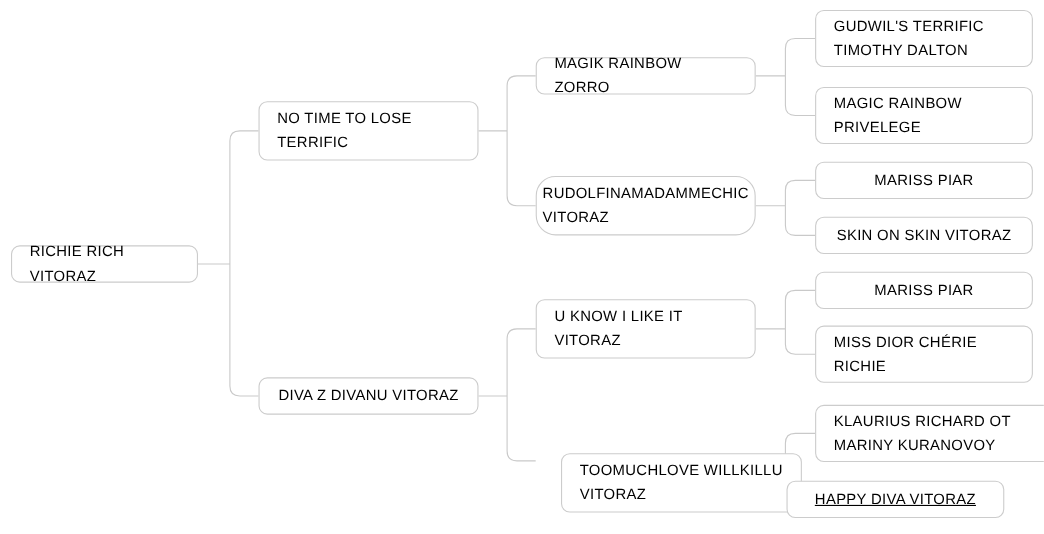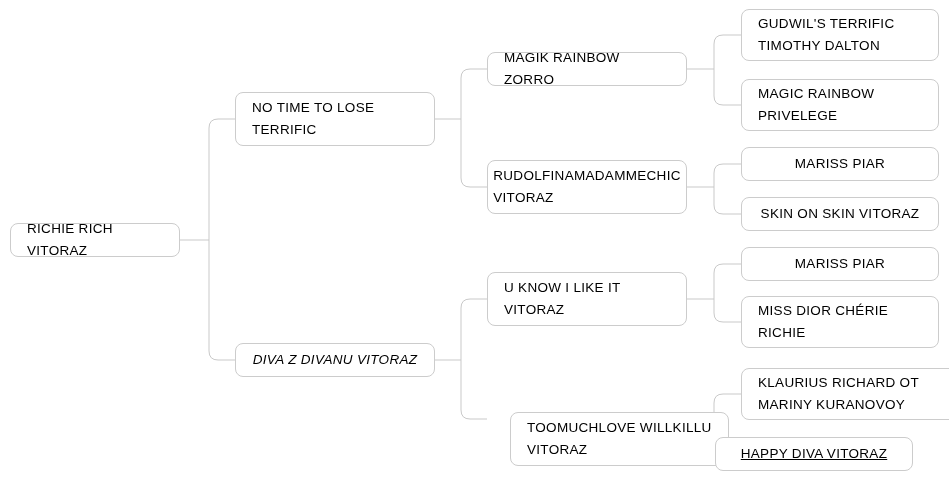--- a/index.html
+++ b/index.html
@@ -47,24 +47,24 @@
       <path d="M435,360 H461 M461,360 V308 Q461,299 470,299 H487 M461,360 V410 Q461,419 470,419 H487" fill="none" stroke="#c9c9c9" stroke-width="1"></path>
       <path d="M687,69 H714 M714,69 V44 Q714,35 723,35 H741 M714,69 V96 Q714,105 723,105 H741" fill="none" stroke="#c9c9c9" stroke-width="1"></path>
       <path d="M687,187 H714 M714,187 V173 Q714,164 723,164 H741 M714,187 V205 Q714,214 723,214 H741" fill="none" stroke="#c9c9c9" stroke-width="1"></path>
       <path d="M687,299 H714 M714,299 V273 Q714,264 723,264 H741 M714,299 V313 Q714,322 723,322 H741" fill="none" stroke="#c9c9c9" stroke-width="1"></path>
       <path d="M687,419 H714 M714,419 V403 Q714,394 723,394 H741 M714,419 V445 Q714,454 723,454 H741" fill="none" stroke="#c9c9c9" stroke-width="1"></path>
     </svg>
 
   <div class="node" style="left:10px; top:223px; width:170px; height:34px;">RICHIE RICH VITORAZ</div>
 
   <div class="node" style="left:235px; top:92px; width:200px; height:54px;">NO TIME TO LOSE TERRIFIC</div>
-  <div class="node" style="left:235px; top:343px; width:200px; height:34px;font-style:italic;">DIVA Z DIVANU VITORAZ</div>
+  <div class="node" style="left:235px; top:343px; width:200px; height:34px;">DIVA Z DIVANU VITORAZ</div>
 
   <div class="node" style="left:487px; top:52px; width:200px; height:34px;">MAGIK RAINBOW ZORRO</div>
-  <div class="node" style="left:487px; top:160px; width:200px; height:54px;">RUDOLFINAMADAMMECHIC VITORAZ</div>
+  <div class="node" style="left:487px; top:160px; width:200px; height:54px;border-radius:18px;">RUDOLFINAMADAMMECHIC VITORAZ</div>
   <div class="node" style="left:487px; top:272px; width:200px; height:54px;">U KNOW I LIKE IT VITORAZ</div>
   <div class="node" style="left:510px; top:392px; width:219px; height:54px;margin-top:20px;">TOOMUCHLOVE WILLKILLU VITORAZ</div>
 
   <div class="node" style="left:741px; top:9px; width:198px; height:52px;">GUDWIL'S TERRIFIC TIMOTHY DALTON</div>
   <div class="node" style="left:741px; top:79px; width:198px; height:52px;">MAGIC RAINBOW PRIVELEGE</div>
   <div class="node" style="left:741px; top:147px; width:198px; height:34px;">MARISS PIAR</div>
   <div class="node" style="left:741px; top:197px; width:198px; height:34px;">SKIN ON SKIN VITORAZ</div>
   <div class="node" style="left:741px; top:247px; width:198px; height:34px;">MARISS PIAR</div>
   <div class="node" style="left:741px; top:296px; width:198px; height:52px;">MISS DIOR CHÉRIE RICHIE</div>
   <div class="node" style="left:741px; top:368px; width:220px; height:52px;">KLAURIUS RICHARD OT MARINY KURANOVOY</div>

